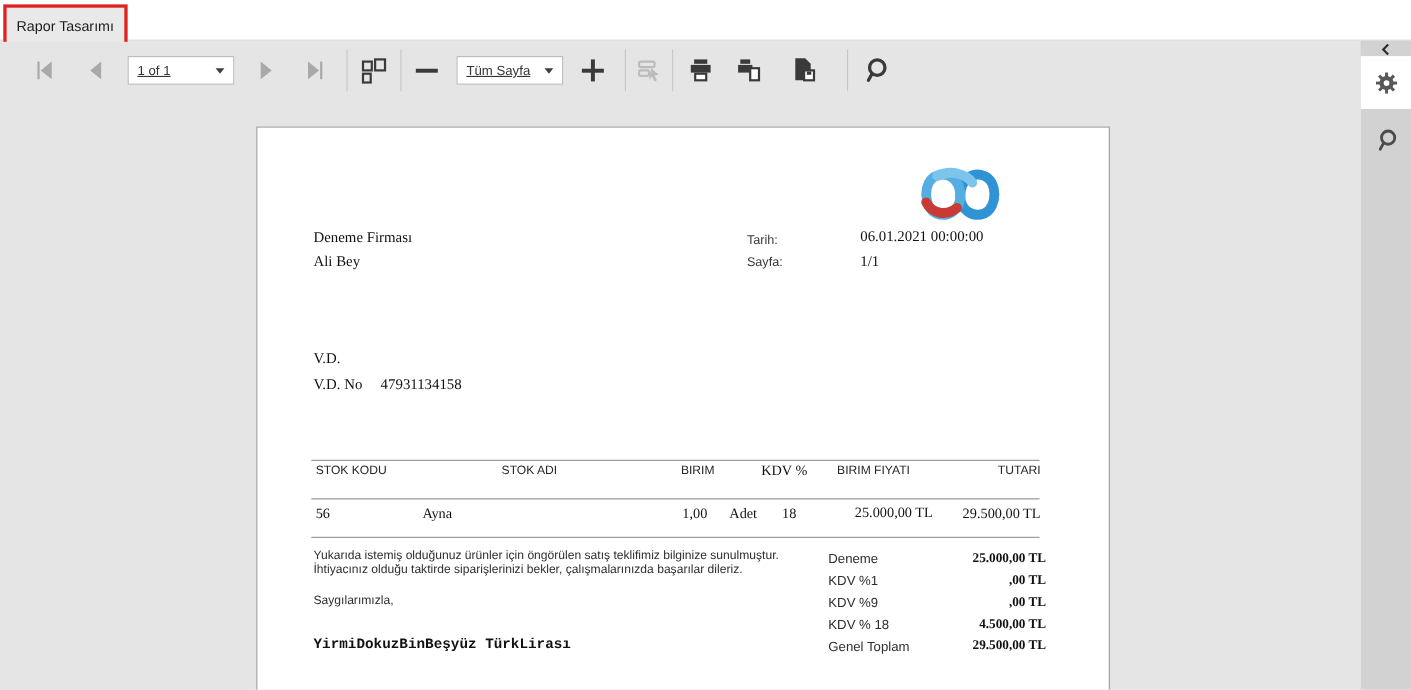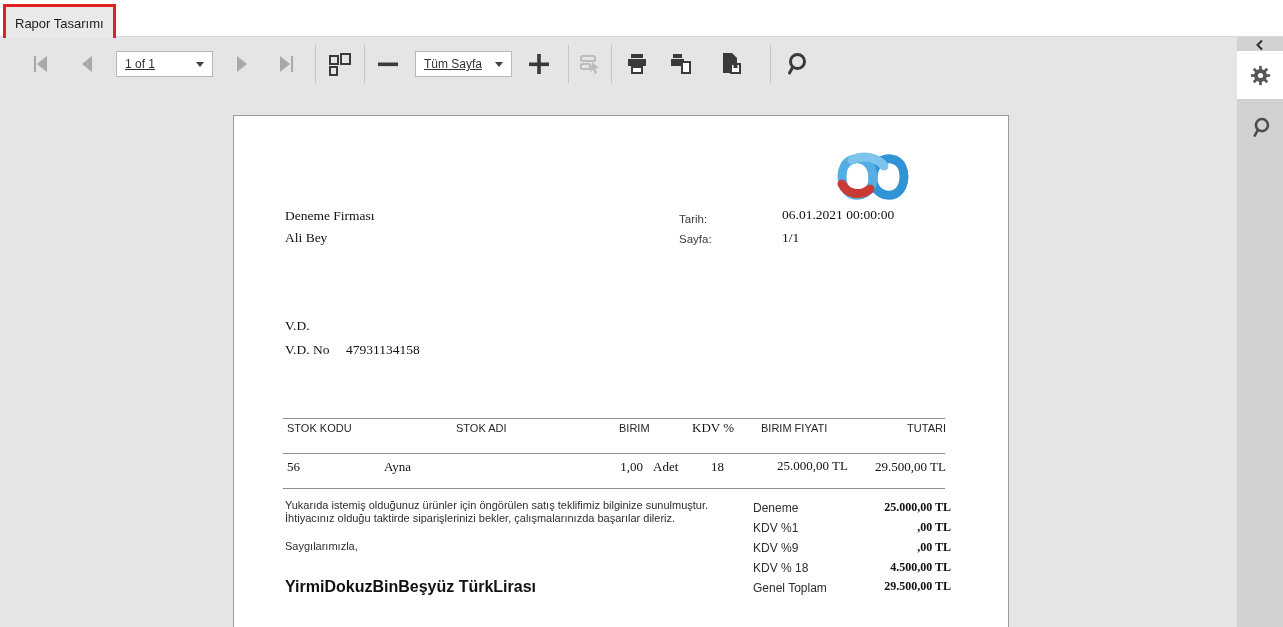--- a/index.html
+++ b/index.html
@@ -203,30 +203,30 @@
       <div class="abs thead" style="left:222px; top:306px">STOK ADI</div>
       <div class="abs thead" style="left:385px; top:306px">BIRIM</div>
       <div class="abs serif-sm" style="left:458px; top:304px">KDV %</div>
       <div class="abs thead" style="left:527px; top:306px">BIRIM FIYATI</div>
       <div class="abs thead num-r" style="left:632px; top:306px; width:80px">TUTARI</div>
       <div class="rule" style="top:337px"></div>
 
       <div class="abs serif-sm" style="left:53px;  top:343px">56</div>
       <div class="abs serif-sm" style="left:150px; top:343px">Ayna</div>
       <div class="abs serif-sm num-r" style="left:350px; top:343px; width:59px">1,00</div>
-      <div class="abs serif-sm" style="left:419px; top:343px">Adet</div>
+      <div class="abs serif-sm" style="left:429px; top:343px">Adet</div>
       <div class="abs serif-sm" style="left:477px; top:343px">18</div>
       <div class="abs serif-sm num-r wrapcell" style="left:541px; top:343px; width:73px">25.000,00 TL</div>
       <div class="abs serif-sm num-r" style="left:622px; top:343px; width:90px">29.500,00 TL</div>
       <div class="rule" style="top:372px"></div>
 
       <div class="abs note" style="left:51px; top:383px">Yukarıda istemiş olduğunuz ürünler için öngörülen satış teklifimiz bilginize sunulmuştur.</div>
       <div class="abs note" style="left:51px; top:396px">İhtiyacınız olduğu taktirde siparişlerinizi bekler, çalışmalarınızda başarılar dileriz.</div>
       <div class="abs note" style="left:51px; top:424px">Saygılarımızla,</div>
-      <div class="abs" style="left:51px; top:462px; font-family:Liberation Sans, sans-serif; font-weight:bold; font-size:16px; color:#111">YirmiDokuzBinBeşyüz TürkLirası</div>
+      <div class="abs" style="left:51px; top:462px; font-family:Liberation Mono, monospace; font-weight:bold; font-size:13px; color:#111">YirmiDokuzBinBeşyüz TürkLirası</div>
 
       <div class="abs tot-lbl" style="left:519px; top:385px">Deneme</div>
       <div class="abs tot-val" style="left:560px; top:384px">25.000,00 TL</div>
       <div class="abs tot-lbl" style="left:519px; top:405px">KDV %1</div>
       <div class="abs tot-val" style="left:560px; top:404px">,00 TL</div>
       <div class="abs tot-lbl" style="left:519px; top:425px">KDV %9</div>
       <div class="abs tot-val" style="left:560px; top:424px">,00 TL</div>
       <div class="abs tot-lbl" style="left:519px; top:445px">KDV % 18</div>
       <div class="abs tot-val" style="left:560px; top:444px">4.500,00 TL</div>
       <div class="abs tot-lbl" style="left:519px; top:465px">Genel Toplam</div>

